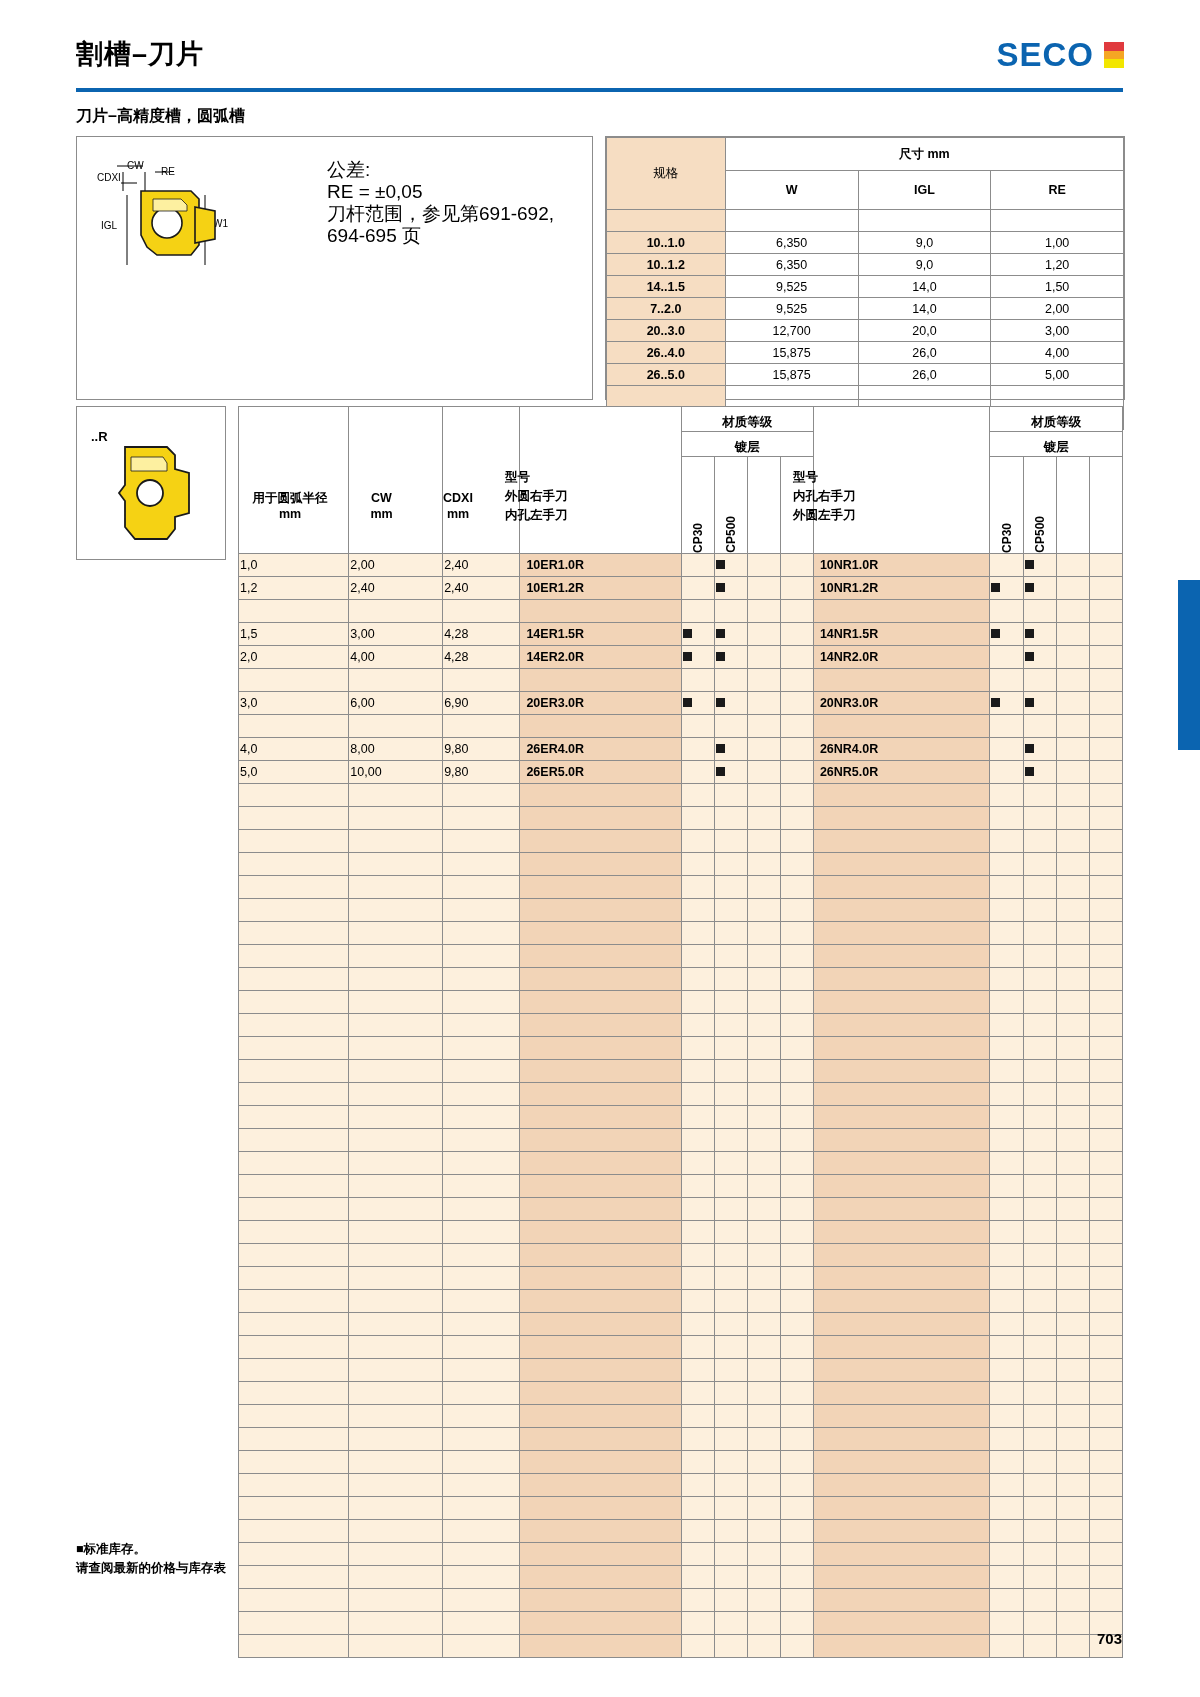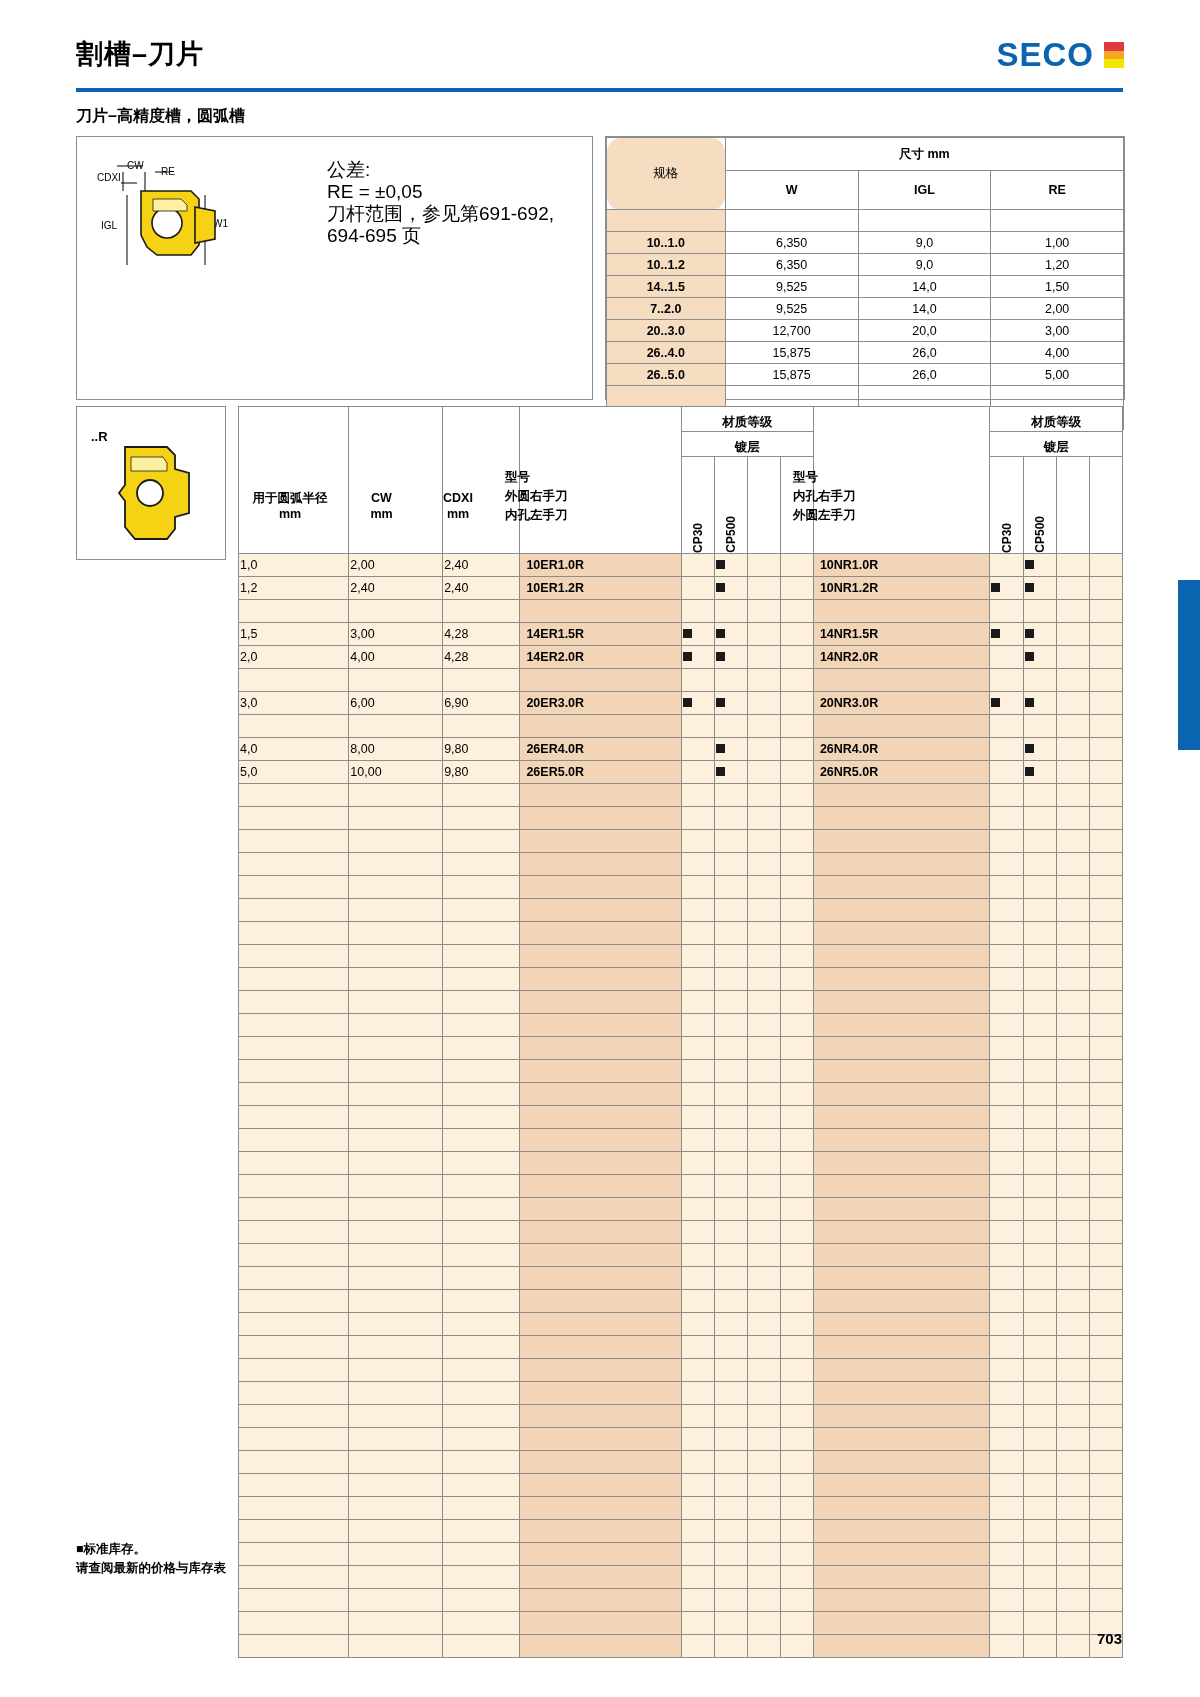--- a/index.html
+++ b/index.html
@@ -142,21 +142,21 @@
       <span class="ln">公差:</span>
       <span class="ln">RE = ±0,05</span>
       <span class="ln">刀杆范围，参见第691-692, 694-695 页</span>
     </div>
   </div>
 
   <div class="dimtable">
     <table>
       <tbody>
           <tr>
-        <td class="shade" rowspan="2" style="width:118px;border-radius:14px;">规格</td>
+        <td class="shade" rowspan="2" style="width:118px;">规格</td>
         <td colspan="3" style="font-weight:bold;height:30px;">尺寸 mm</td>
       </tr>
       <tr>
         <td style="font-weight:bold;height:36px;width:133px;">W</td>
         <td style="font-weight:bold;width:133px;">IGL</td>
         <td style="font-weight:bold;width:133px;">RE</td>
       </tr>
       <tr>
         <td class="shade"></td>
             <td></td>

